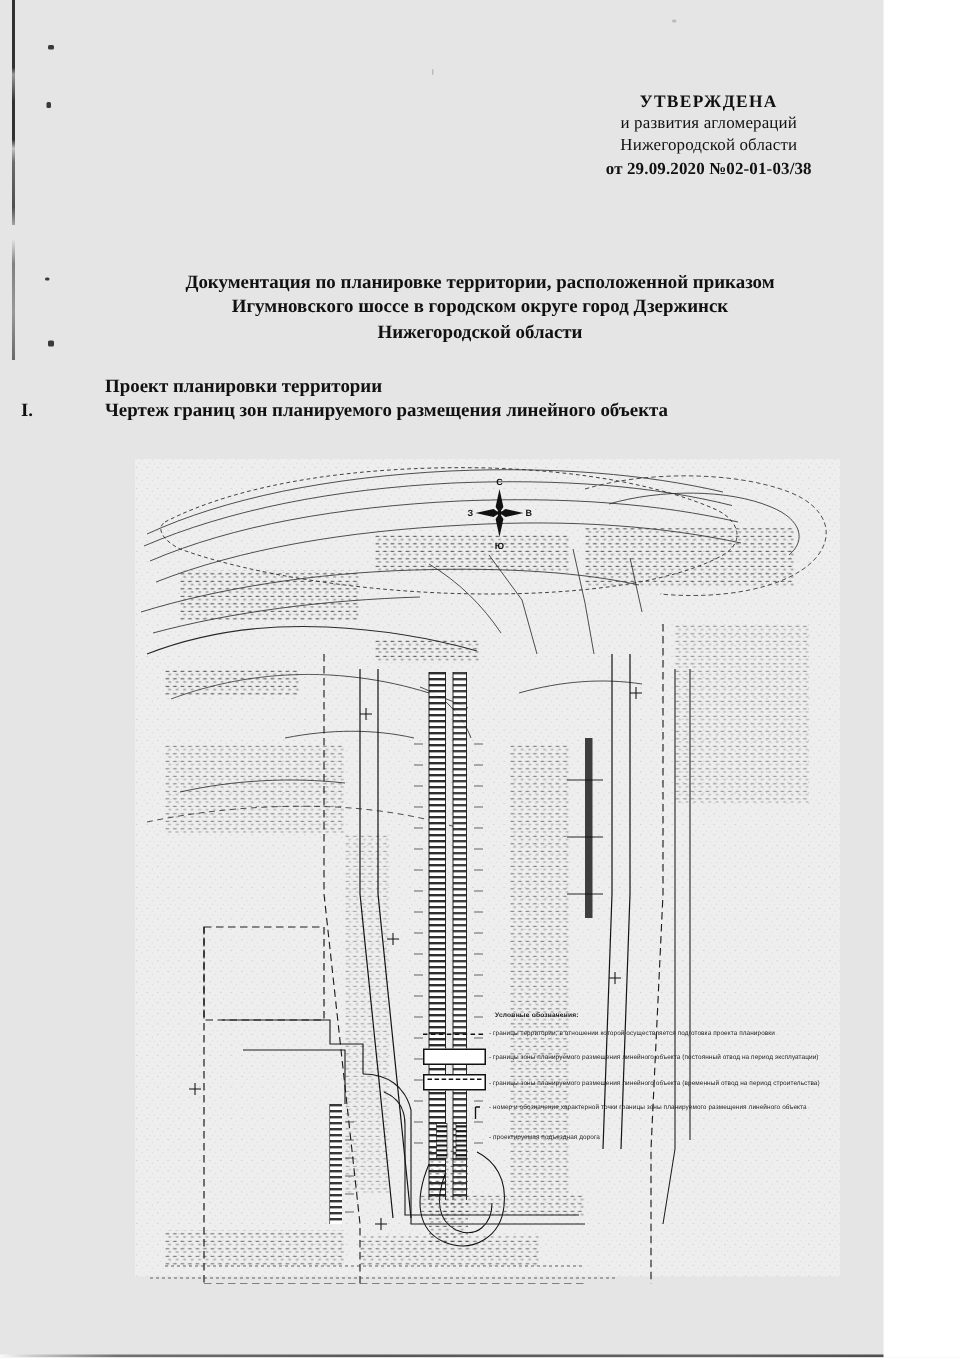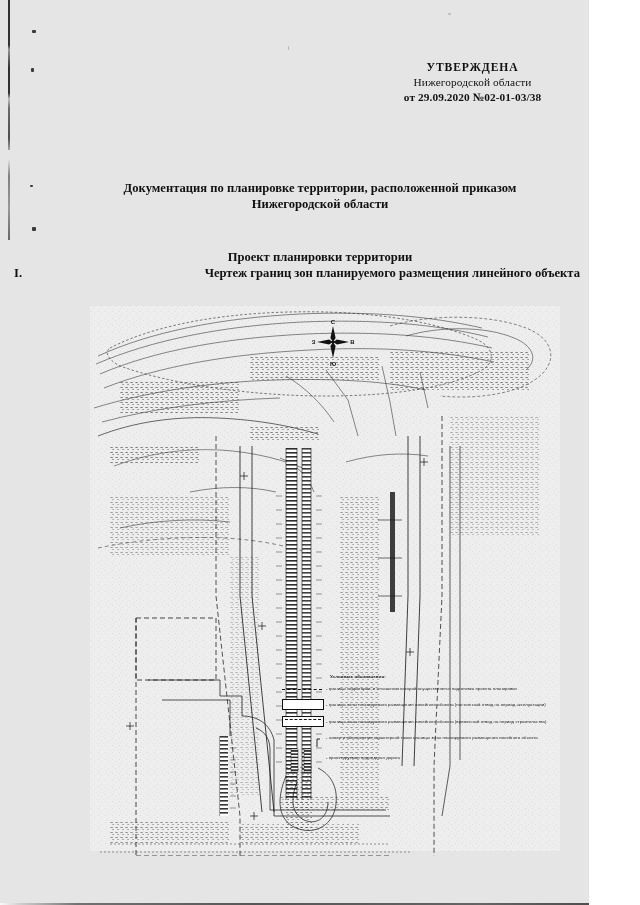--- a/index.html
+++ b/index.html
@@ -85,34 +85,34 @@
     text-align: center;
     font-weight: bold;
     font-size: 12.6px;
     line-height: 16.4px;
   }
   .project-title {
     position: absolute;
     left: 70px;
     top: 249px;
     width: 500px;
-    text-align: center;
+    text-align: left;
     font-weight: bold;
     font-size: 12.6px;
     line-height: 17px;
   }
   .section-line {
     position: absolute;
     left: 70px;
     top: 265px;
     width: 510px;
     font-weight: bold;
     font-size: 12.6px;
     line-height: 17px;
-    text-align: right;
+    text-align: left;
   }
   .section-num {
     position: absolute;
     left: 14px;
     top: 265px;
     font-weight: bold;
     font-size: 12.6px;
     line-height: 17px;
   }
 
@@ -218,26 +218,28 @@
   <div class="speck" style="left:30px; top:185px; width:3px; height:2px;"></div>
   <div class="speck" style="left:32px; top:227px; width:4px; height:4px;"></div>
   <div class="speck" style="left:288px; top:46px; width:1px; height:4px; background:#bbb;"></div>
   <div class="speck" style="left:448px; top:13px; width:3px; height:2px; background:#bbb;"></div>
   <div class="speck" style="left:614px; top:827px; width:3px; height:5px; background:#999;"></div>
   <div class="speck" style="left:618px; top:841px; width:2px; height:3px; background:#aaa;"></div>
   <div class="speck" style="left:632px; top:430px; width:2px; height:9px; background:#777;"></div>
 
   <div class="approval">
     <div class="ap-head">УТВЕРЖДЕНА</div>
+    <div>и развития агломераций</div>
     <div>Нижегородской области</div>
     <div class="ap-date">от 29.09.2020 №02-01-03/38</div>
   </div>
 
   <div class="doc-title">
     <div>Документация по планировке территории, расположенной приказом</div>
+    <div>Игумновского шоссе в городском округе город Дзержинск</div>
     <div>Нижегородской области</div>
   </div>
 
   <div class="project-title">Проект планировки территории</div>
   <div class="section-num">I.</div>
   <div class="section-line">Чертеж границ зон планируемого размещения линейного объекта</div>
 
   <div id="drawing">
     <svg width="470" height="560" viewBox="0 0 470 560" xmlns="http://www.w3.org/2000/svg">
       <defs>

